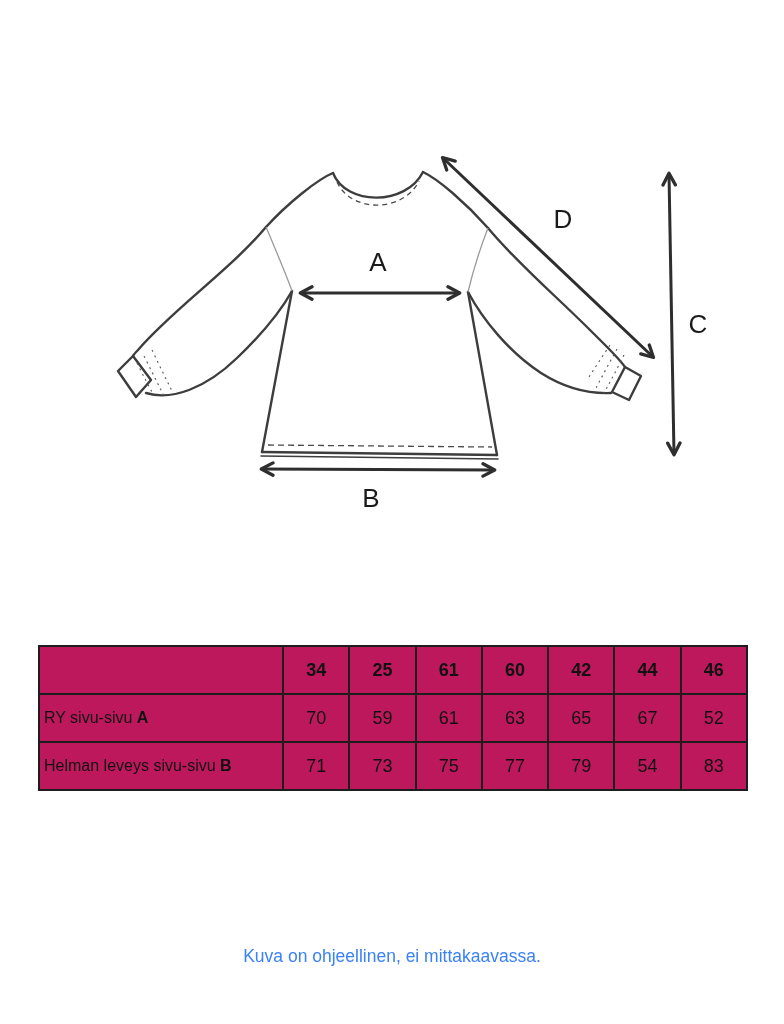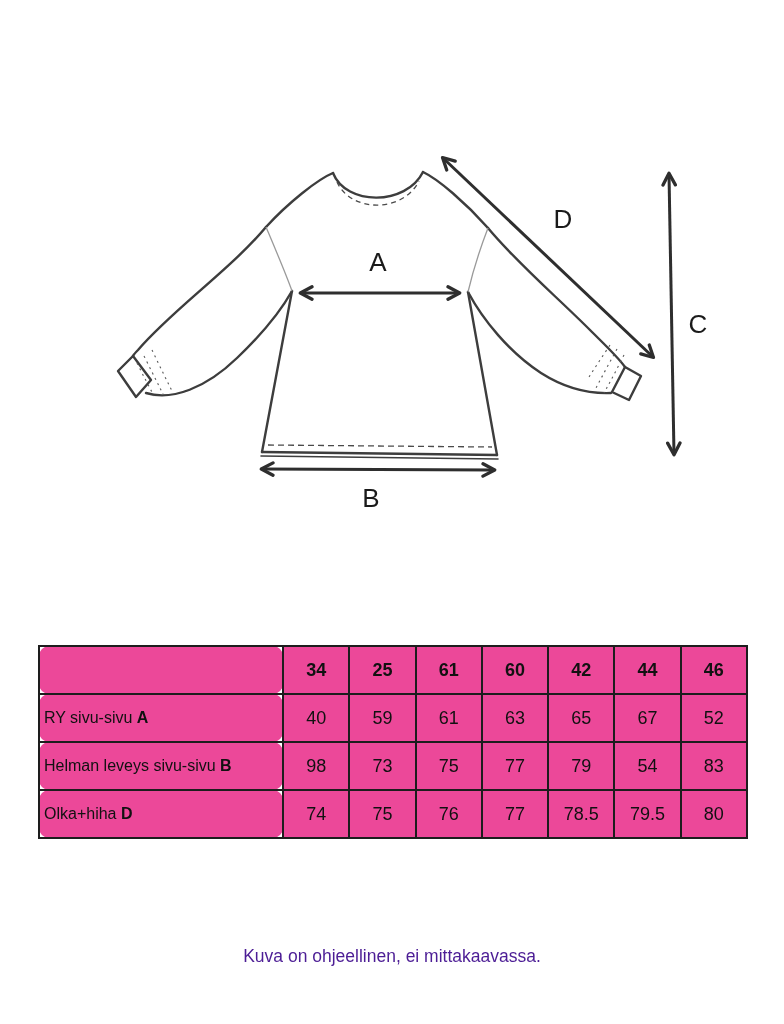--- a/index.html
+++ b/index.html
@@ -5,29 +5,29 @@
   html,body{margin:0;padding:0;background:#ffffff;}
   body{width:784px;height:1024px;font-family:"Liberation Sans",sans-serif;color:#111;}
   .page{position:relative;width:784px;height:1024px;overflow:hidden;background:#fff;}
   .drawing{position:absolute;top:0;left:0;}
   .size-table{
     position:absolute;left:38px;top:645px;width:710px;
     border-collapse:collapse;table-layout:fixed;
   }
   .size-table td{
     border:2px solid #1d1d1d;height:46px;text-align:center;
-    font-size:18px;color:#111;padding:0;background:#ec4899;
+    font-size:18px;color:#111;padding:0;background:#be185d;
   }
   .size-table td.label-cell{
-    text-align:left;padding-left:4px;font-size:16px;width:238px;border-radius:10px;
+    text-align:left;padding-left:4px;font-size:16px;width:238px;
   }
   .size-table td.hdr{font-weight:bold;}
   .caption{
     position:absolute;top:946px;left:0;width:784px;text-align:center;
-    font-size:17.5px;color:#4c1d95;
+    font-size:17.5px;color:#3b82f6;
   }
 </style>
 </head>
 <body>
 
 <div class="page">
 
   <svg class="drawing" width="784" height="560" viewBox="0 0 784 560" xmlns="http://www.w3.org/2000/svg">
     <defs>
       <marker id="arr" viewBox="0 0 12 12" refX="10" refY="6" markerWidth="5.5" markerHeight="5.5" orient="auto-start-reverse">
@@ -92,46 +92,36 @@
         <td class="hdr">34</td>
         <td class="hdr">25</td>
         <td class="hdr">61</td>
         <td class="hdr">60</td>
         <td class="hdr">42</td>
         <td class="hdr">44</td>
         <td class="hdr">46</td>
       </tr>
       <tr>
         <td class="label-cell"><span>RY sivu-sivu</span> <b>A</b></td>
-        <td>40</td>
+        <td>70</td>
         <td>59</td>
         <td>61</td>
         <td>63</td>
         <td>65</td>
         <td>67</td>
         <td>52</td>
       </tr>
       <tr>
         <td class="label-cell"><span>Helman leveys sivu-sivu</span> <b>B</b></td>
-        <td>98</td>
+        <td>71</td>
         <td>73</td>
         <td>75</td>
         <td>77</td>
         <td>79</td>
         <td>54</td>
         <td>83</td>
-      </tr>
-      <tr>
-        <td class="label-cell"><span>Olka+hiha</span> <b>D</b></td>
-        <td>74</td>
-        <td>75</td>
-        <td>76</td>
-        <td>77</td>
-        <td>78.5</td>
-        <td>79.5</td>
-        <td>80</td>
       </tr>
     </tbody>
   </table>
 
   <div class="caption">Kuva on ohjeellinen, ei mittakaavassa.</div>
 
 </div>
 
 </body></html>

